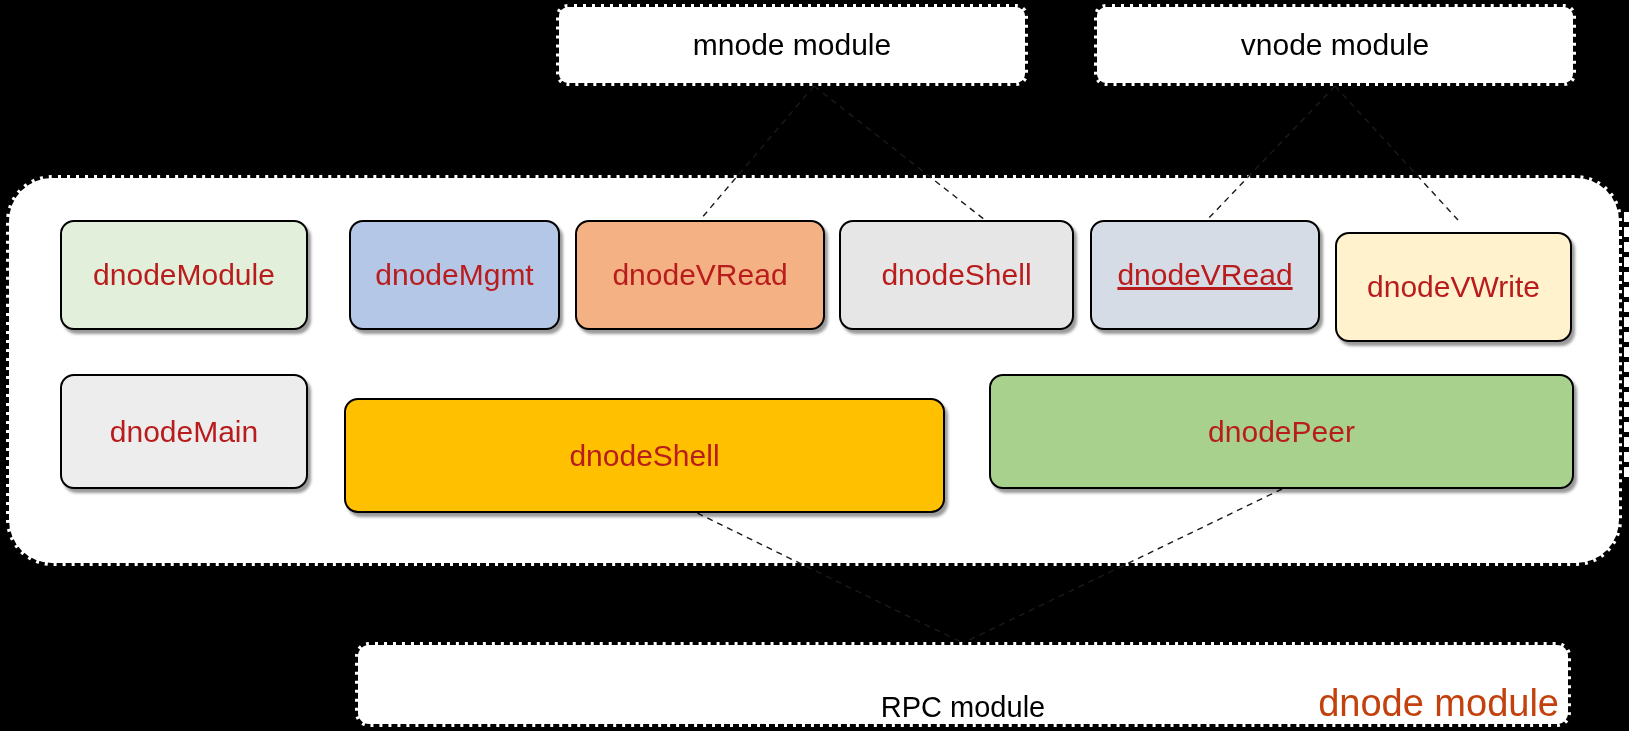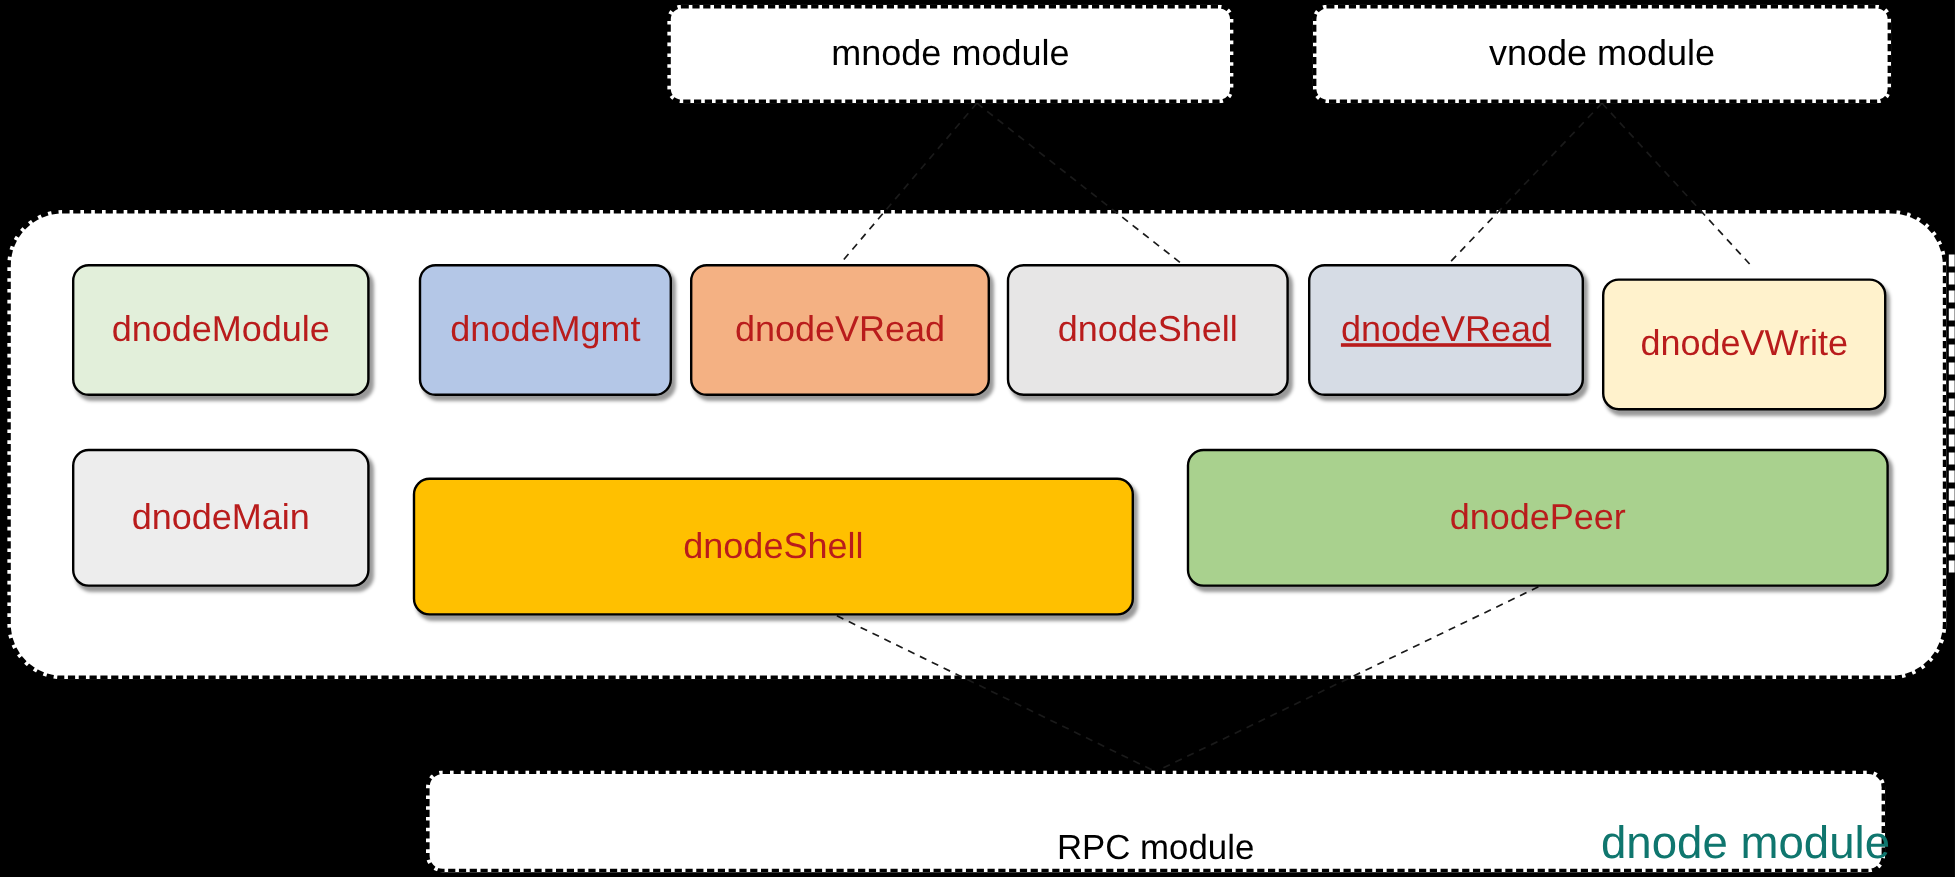--- a/index.html
+++ b/index.html
@@ -38,22 +38,22 @@
     display:flex;align-items:center;justify-content:center;
     font-size:30px;color:#b91c1c;
     box-sizing:border-box;
     box-shadow:3px 4px 3px rgba(0,0,0,0.40);
     z-index:4;
   }
   .row1{top:220px;height:110px;}
   .row2{top:374px;height:115px;}
   .dnode-label{
     position:absolute;
-    right:54px;bottom:6px;
-    font-size:38px;color:#0f766e;
+    right:70px;bottom:6px;
+    font-size:38px;color:#c2410c;
     z-index:4;
     margin-top:15px;
   }
   .rpc-box{
     position:absolute;
     left:355px;top:642px;width:1216px;height:85px;
     background:#fff;border:3px dashed #000;border-radius:14px;
     display:flex;align-items:flex-end;justify-content:center;
     font-size:29px;color:#000;
     box-sizing:border-box;z-index:3;

